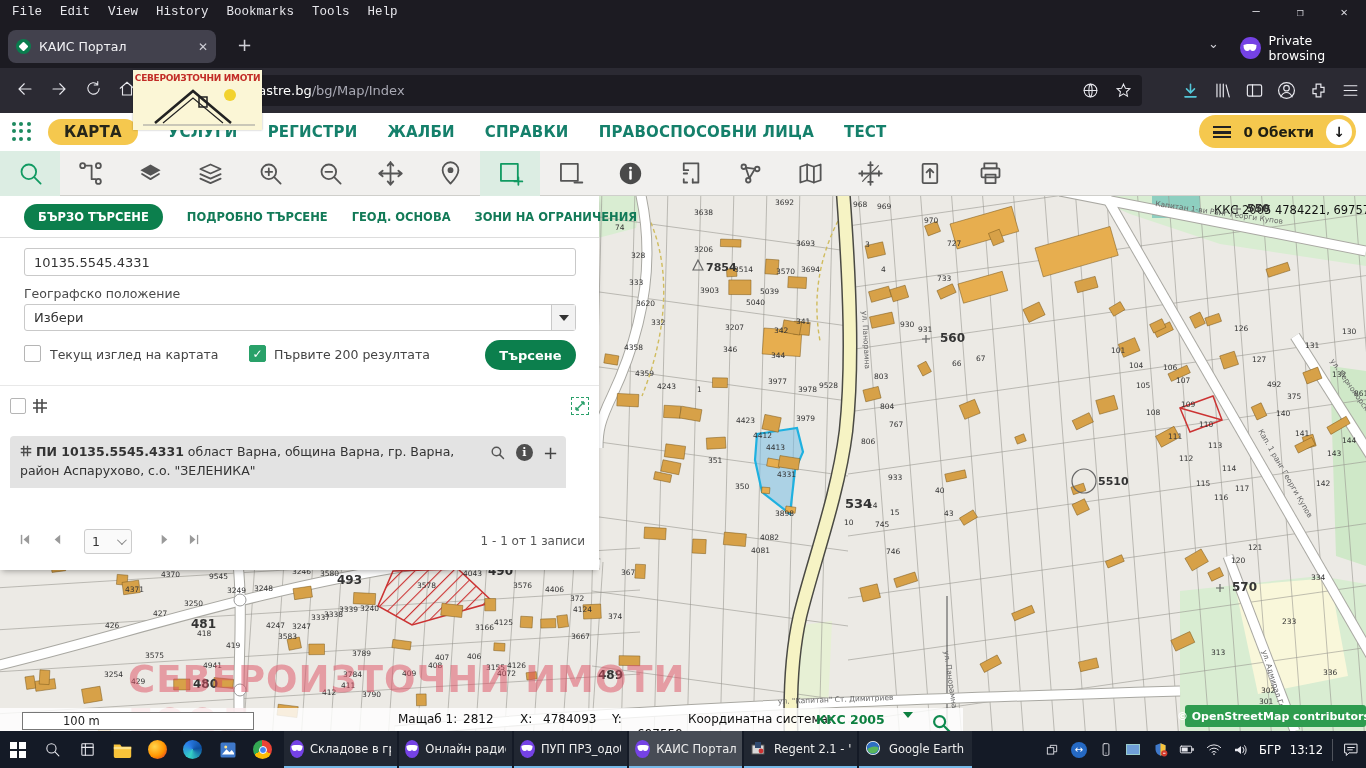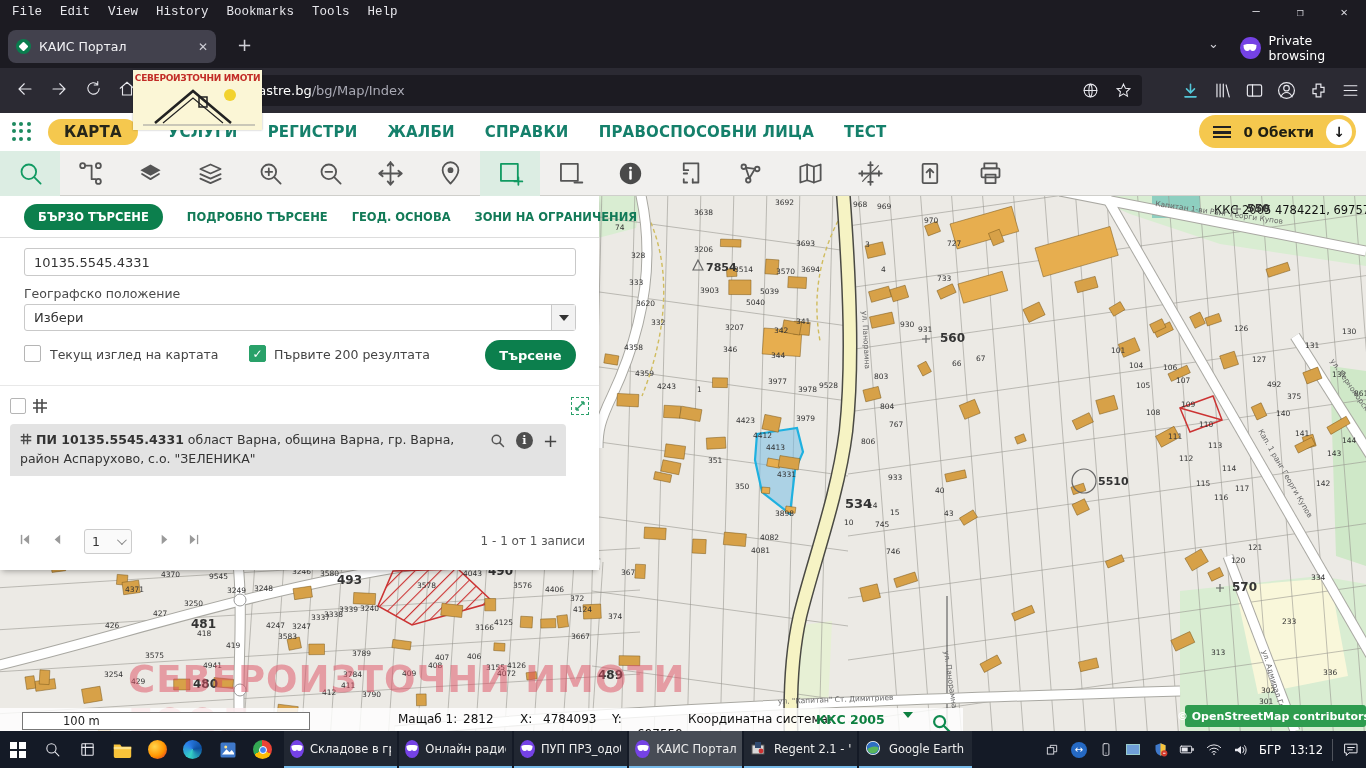--- a/index.html
+++ b/index.html
@@ -44,21 +44,21 @@
   
   #maptoolbar{position:absolute;left:0;top:151px;width:1366px;height:45px;background:#f1f0ee;border-bottom:1px solid #cfcfcb;display:flex;z-index:30;}
   .tbtn{width:60px;height:45px;display:flex;align-items:center;justify-content:center;color:#555;}
   .tbtn.on{background:#dcede3;color:#119a62;}
   .tbtn svg{stroke:currentColor;fill:none;stroke-width:1.6;stroke-linecap:round;stroke-linejoin:round;}
   
   .maparea{position:absolute;left:0;top:196px;width:1366px;height:535px;overflow:hidden;}
   .bigwm{position:absolute;left:128px;top:438px;width:560px;font-size:37px;font-weight:bold;color:rgba(222,78,98,.5);letter-spacing:1px;z-index:6;pointer-events:none;margin-top:24px;}
   .statusbar{position:absolute;left:0;top:512px;width:963px;height:23px;background:rgba(255,255,255,.82);z-index:8;font-size:12px;color:#111;}
   .statusbar span{position:absolute;top:4px;white-space:nowrap;}
-  .scalebox{position:absolute;left:22px;top:4px;width:288px;height:18px;background:#fff;border:1px solid #777;font-size:11.5px;color:#222;}
+  .scalebox{position:absolute;left:22px;top:4px;width:232px;height:18px;background:#fff;border:1px solid #777;font-size:11.5px;color:#222;}
   .scalebox b{position:absolute;left:40px;top:1px;font-weight:normal;}
   .crsval{font-weight:bold;color:#0c7f3f;font-size:12.5px;}
   .crscaret{position:absolute;left:903px;top:9px;width:0;height:0;border-left:5px solid transparent;border-right:5px solid transparent;border-top:6px solid #0c7f3f;}
   .sbmag{position:absolute;left:930px;top:0px;}
   .osmbadge{position:absolute;left:1185px;top:509px;width:181px;height:22px;background:#2e9c4f;border-radius:3px;color:#fff;font-weight:bold;font-size:11px;display:flex;align-items:center;justify-content:center;z-index:9;white-space:nowrap;}
   
   .panel{position:absolute;left:0;top:196px;width:599px;height:374px;background:#fff;z-index:20;box-shadow:0 3px 6px -2px rgba(0,0,0,.35);font-size:12.5px;color:#333;}
   .ptabs{position:absolute;left:24px;top:8px;display:flex;gap:24px;align-items:center;font-weight:bold;font-size:11.5px;color:#127a57;white-space:nowrap;}
   .ptab.active{background:#0c7f4d;color:#fff;border-radius:14px;padding:6px 14px;}
   .ptabs-line{position:absolute;left:0;top:41px;width:100%;border-top:1px solid #ddd;}
@@ -66,21 +66,21 @@
   .geolabel{position:absolute;left:24px;top:90px;font-size:12.5px;color:#4a4a4a;}
   .selectbox{position:absolute;left:24px;top:108px;width:552px;height:27px;border:1px solid #c9c9c9;border-radius:3px;display:flex;align-items:center;padding-left:9px;font-size:13px;color:#333;}
   .selectbox .arr{margin-left:auto;width:24px;height:100%;border-left:1px solid #c9c9c9;background:#f2f2f2;display:flex;align-items:center;justify-content:center;}
   .selectbox .arr i{width:0;height:0;border-left:5px solid transparent;border-right:5px solid transparent;border-top:6px solid #333;}
   .cbx{position:absolute;width:17px;height:17px;border:1px solid #b5b5b5;border-radius:2px;background:#fff;}
   .cbx.checked{background:#29a169;border-color:#29a169;color:#fff;font-size:12px;text-align:center;line-height:17px;}
   .cblabel{position:absolute;font-size:12.5px;color:#444;white-space:nowrap;}
   .searchbtn{position:absolute;left:485px;top:144px;width:91px;height:30px;background:#0c7f4d;border-radius:16px;color:#fff;font-weight:bold;font-size:13px;display:flex;align-items:center;justify-content:center;}
   .pdivider{position:absolute;left:0;top:189px;width:100%;border-top:1px solid #e8e8e8;}
   .expandic{position:absolute;right:10px;top:201px;width:18px;height:18px;border:1px dashed #2aa06a;display:flex;align-items:center;justify-content:center;}
-  .rescard{position:absolute;left:10px;top:228px;width:556px;}
+  .rescard{position:absolute;left:10px;top:240px;width:556px;}
   .reshead{background:#e3e3e3;border-radius:4px 4px 0 0;padding:7px 88px 7px 10px;line-height:1.5;font-size:12.5px;color:#333;position:relative;}
   .reshead b{font-weight:bold;}
   .resicons{position:absolute;right:8px;top:8px;display:flex;gap:10px;align-items:center;}
   .infocirc{width:17px;height:17px;border-radius:50%;background:#4f4f4f;color:#fff;font-size:11px;font-weight:bold;text-align:center;line-height:17px;font-family:"DejaVu Serif",serif;}
   .plusic{font-size:18px;color:#444;line-height:17px;}
   .resbody{background:#f6cb52;border-radius:0 0 4px 4px;padding:7px 14px 8px 10px;font-size:11.8px;color:#2e2e2e;line-height:1.45;}
   .pager{position:absolute;left:0;top:332px;width:100%;height:30px;}
   .pgic{position:absolute;top:5px;color:#9a9a9a;}
   .pagebox{position:absolute;left:84px;top:1px;width:48px;height:25px;border:1px solid #ccc;border-radius:3px;display:flex;align-items:center;padding:0 7px;font-size:12.5px;color:#333;background:#fafafa;}
   .pagebox .chev{margin-left:auto;width:7px;height:7px;border-right:1.5px solid #888;border-bottom:1.5px solid #888;transform:rotate(45deg) translateY(-2px);}

